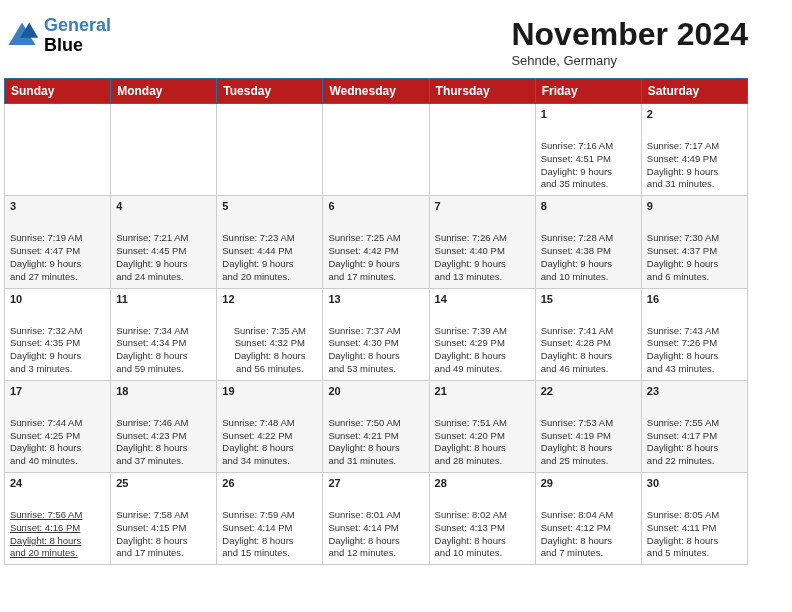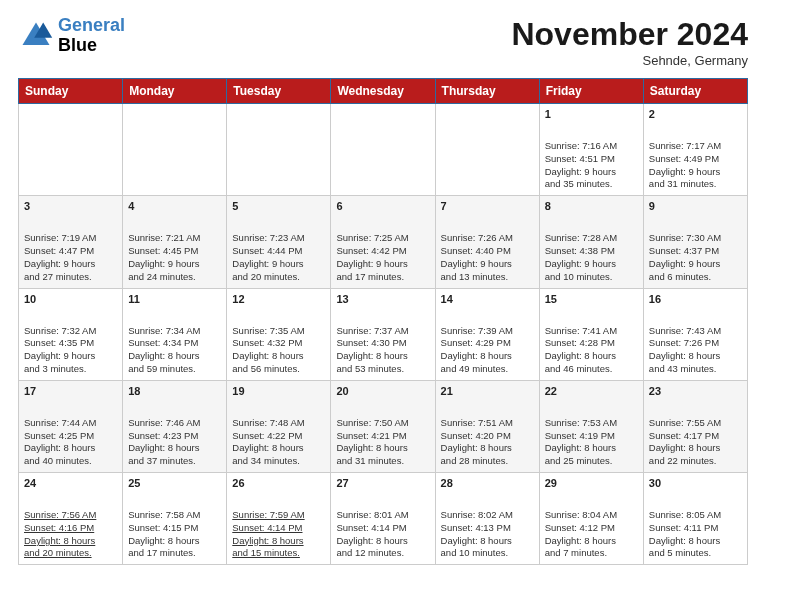--- a/index.html
+++ b/index.html
@@ -5,21 +5,21 @@
     * { box-sizing: border-box; margin: 0; padding: 0; }
     body {
       font-family: Arial, sans-serif;
       background: #fff;
       width: 792px;
       height: 612px;
       overflow: hidden;
     }
     .page {
       width: 768px;
-      padding: 16px 20px 10px 18px;
+      padding: 16px 20px 10px 4px;
     }
     .header {
       display: flex;
       justify-content: space-between;
       align-items: flex-start;
       margin-bottom: 10px;
     }
     .logo {
       display: flex;
       align-items: center;
@@ -32,21 +32,20 @@
     }
     .logo-text span {
       color: #3a7fc1;
     }
     .logo-icon {
       width: 36px;
       height: 36px;
       margin-right: 4px;
     }
     .title-block {
-      text-align: right;
       margin-left: 46px;
     }
     .month-title {
       font-size: 32px;
       font-weight: bold;
       color: #1a1a1a;
     }
     .location {
       font-size: 13px;
       color: #333;
@@ -208,21 +207,21 @@
           </td>
           <td>
             <div class="day-num">11</div>
             <div class="day-info" style="white-space: pre-line;">Sunrise: 7:34 AM
 Sunset: 4:34 PM
 Daylight: 8 hours
 and 59 minutes.</div>
           </td>
           <td>
             <div class="day-num">12</div>
-            <div class="day-info" style="white-space: pre-line;">Sunrise: 7:35 AM
+            <div class="day-info" style="white-space: pre-line; text-align: center;">Sunrise: 7:35 AM
 Sunset: 4:32 PM
 Daylight: 8 hours
 and 56 minutes.</div>
           </td>
           <td>
             <div class="day-num">13</div>
             <div class="day-info" style="white-space: pre-line;">Sunrise: 7:37 AM
 Sunset: 4:30 PM
 Daylight: 8 hours
 and 53 minutes.</div>
@@ -310,21 +309,21 @@
           </td>
           <td>
             <div class="day-num">25</div>
             <div class="day-info" style="white-space: pre-line;">Sunrise: 7:58 AM
 Sunset: 4:15 PM
 Daylight: 8 hours
 and 17 minutes.</div>
           </td>
           <td>
             <div class="day-num">26</div>
-            <div class="day-info" style="white-space: pre-line; text-decoration: underline;">Sunrise: 7:59 AM
+            <div class="day-info" style="white-space: pre-line;">Sunrise: 7:59 AM
 Sunset: 4:14 PM
 Daylight: 8 hours
 and 15 minutes.</div>
           </td>
           <td>
             <div class="day-num">27</div>
             <div class="day-info" style="white-space: pre-line;">Sunrise: 8:01 AM
 Sunset: 4:14 PM
 Daylight: 8 hours
 and 12 minutes.</div>

